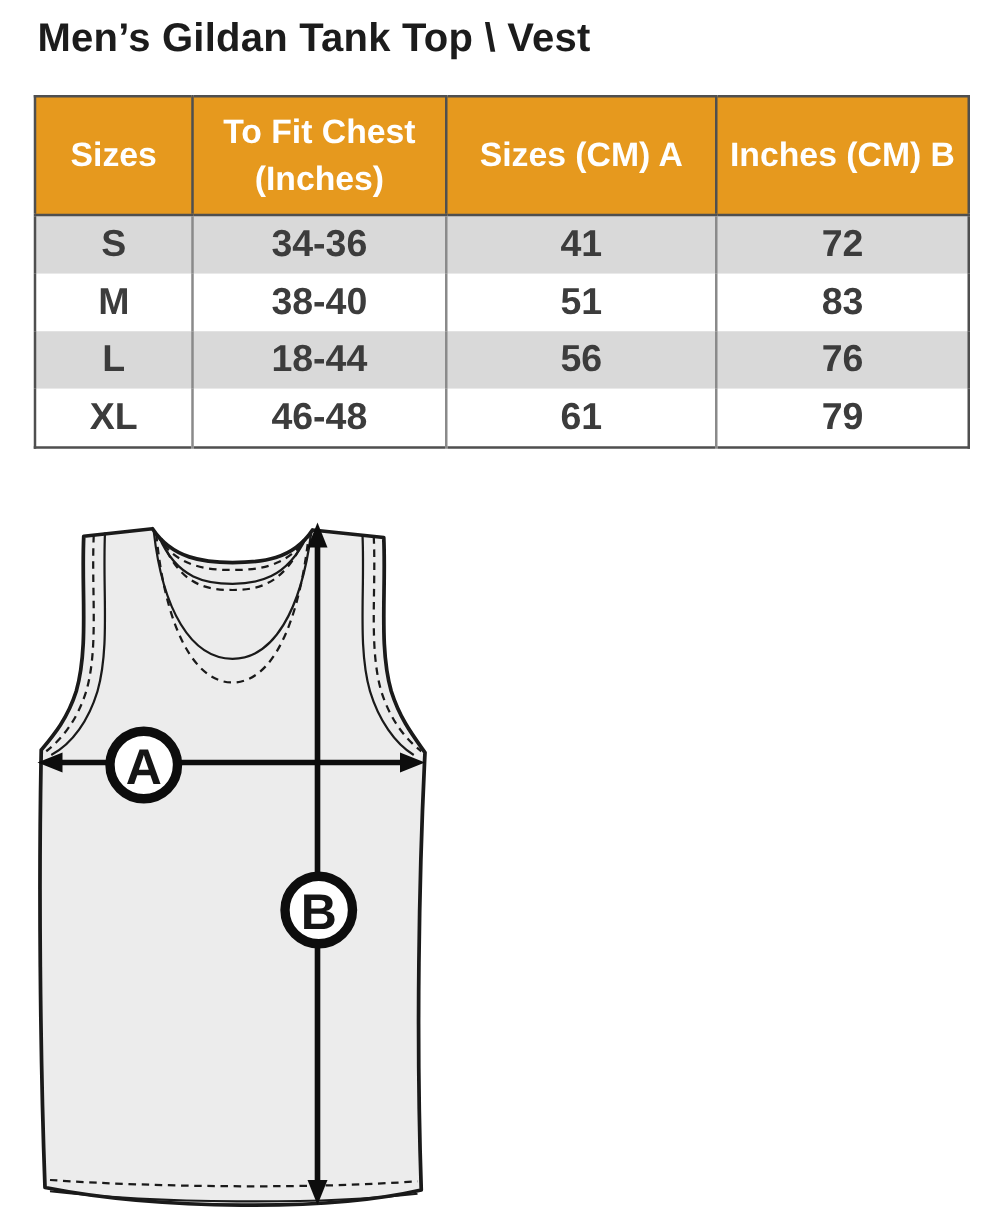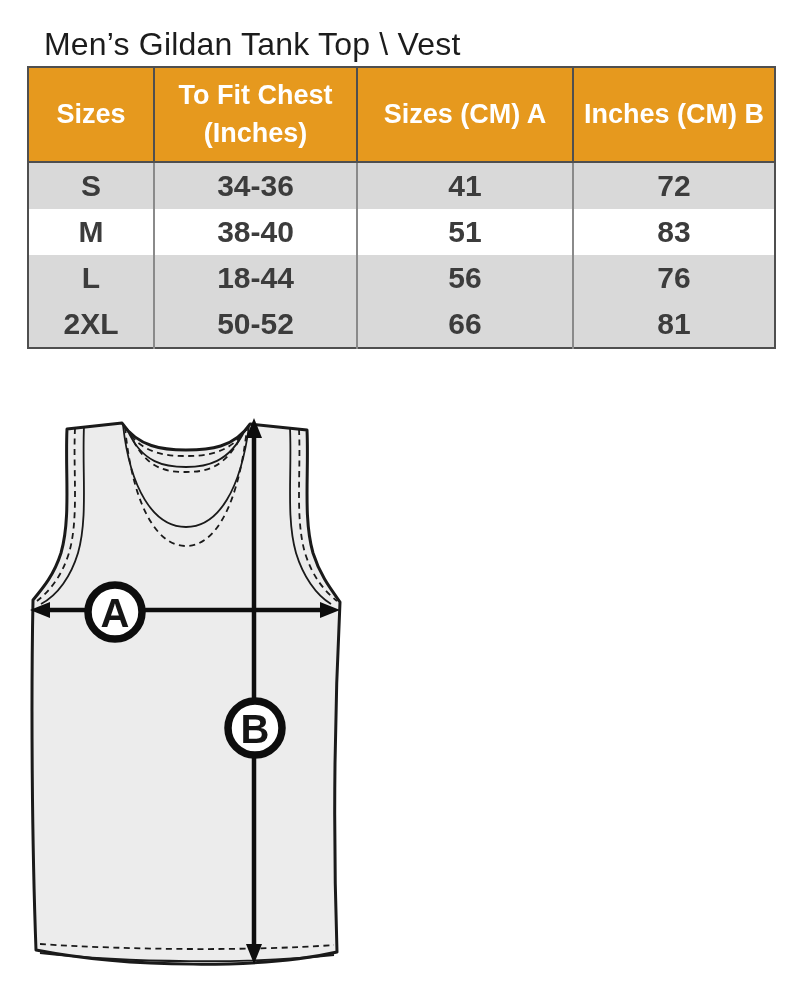--- a/index.html
+++ b/index.html
@@ -12,26 +12,26 @@
     --border-dark:#4f4f4f;
     --border-mid:#8a8a8a;
     --line-color:#1a1a1a;
   }
   html,body{margin:0;padding:0;background:#ffffff;}
   .sheet{
     position:relative;width:800px;height:985px;background:#ffffff;overflow:hidden;
     font-family:"Liberation Sans",sans-serif;
   }
   .title{
-    position:absolute;left:28px;top:10px;margin:16px;
-    font-size:32px;font-weight:400;color:var(--title-color);
+    position:absolute;left:28px;top:10px;margin:2px;
+    font-size:32px;font-weight:700;color:var(--title-color);
     letter-spacing:0.2px;white-space:nowrap;
   }
   table.size-chart{
-    position:absolute;left:27px;top:66px;width:747px;
+    position:absolute;left:27px;top:76px;width:747px;
     border-collapse:collapse;table-layout:fixed;
     border:2px solid var(--border-dark);
   }
   table.size-chart th{
     background:var(--header-bg);color:var(--header-text);
     font-size:27px;font-weight:700;line-height:1.4;
     height:93px;padding:0 6px;text-align:center;vertical-align:middle;
     border-left:2px solid var(--border-dark);
     border-bottom:2px solid var(--border-dark);
   }
@@ -92,25 +92,25 @@
         <td>38-40</td>
         <td>51</td>
         <td>83</td>
       </tr>
       <tr class="row-gray">
         <td>L</td>
         <td>18-44</td>
         <td>56</td>
         <td>76</td>
       </tr>
-      <tr class="row-gray">
-        <td>2XL</td>
-        <td>50-52</td>
-        <td>66</td>
-        <td>81</td>
+      <tr class="row-white">
+        <td>XL</td>
+        <td>46-48</td>
+        <td>61</td>
+        <td>79</td>
       </tr>
     </tbody>
   </table>
 
   <svg class="diagram" viewBox="0 0 320 560">
 
     <path class="garment" d="
       M 39,16
       L 94,10
       C 110,34 135,37 158,37

